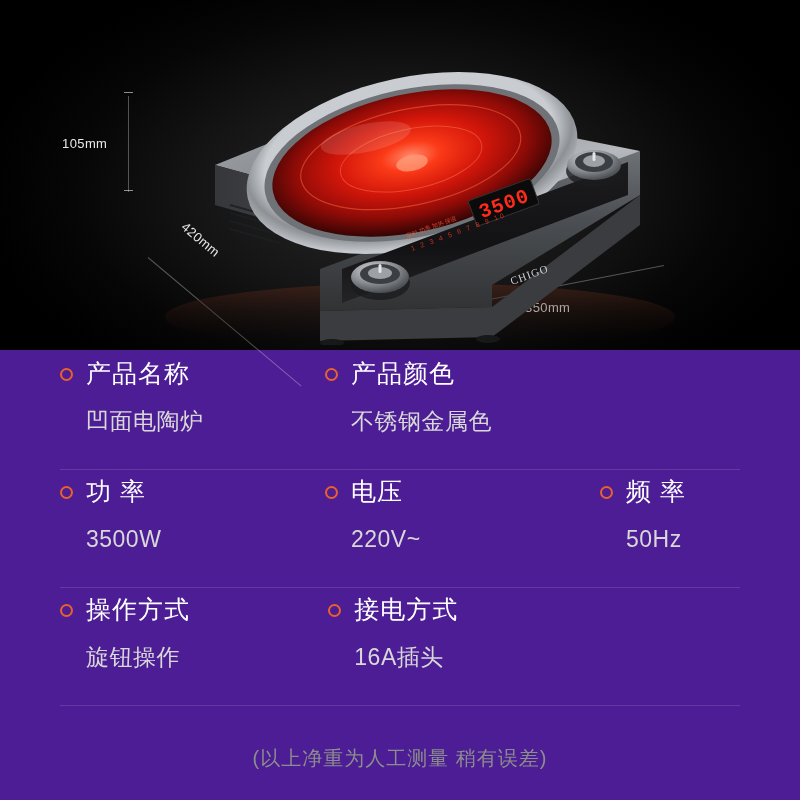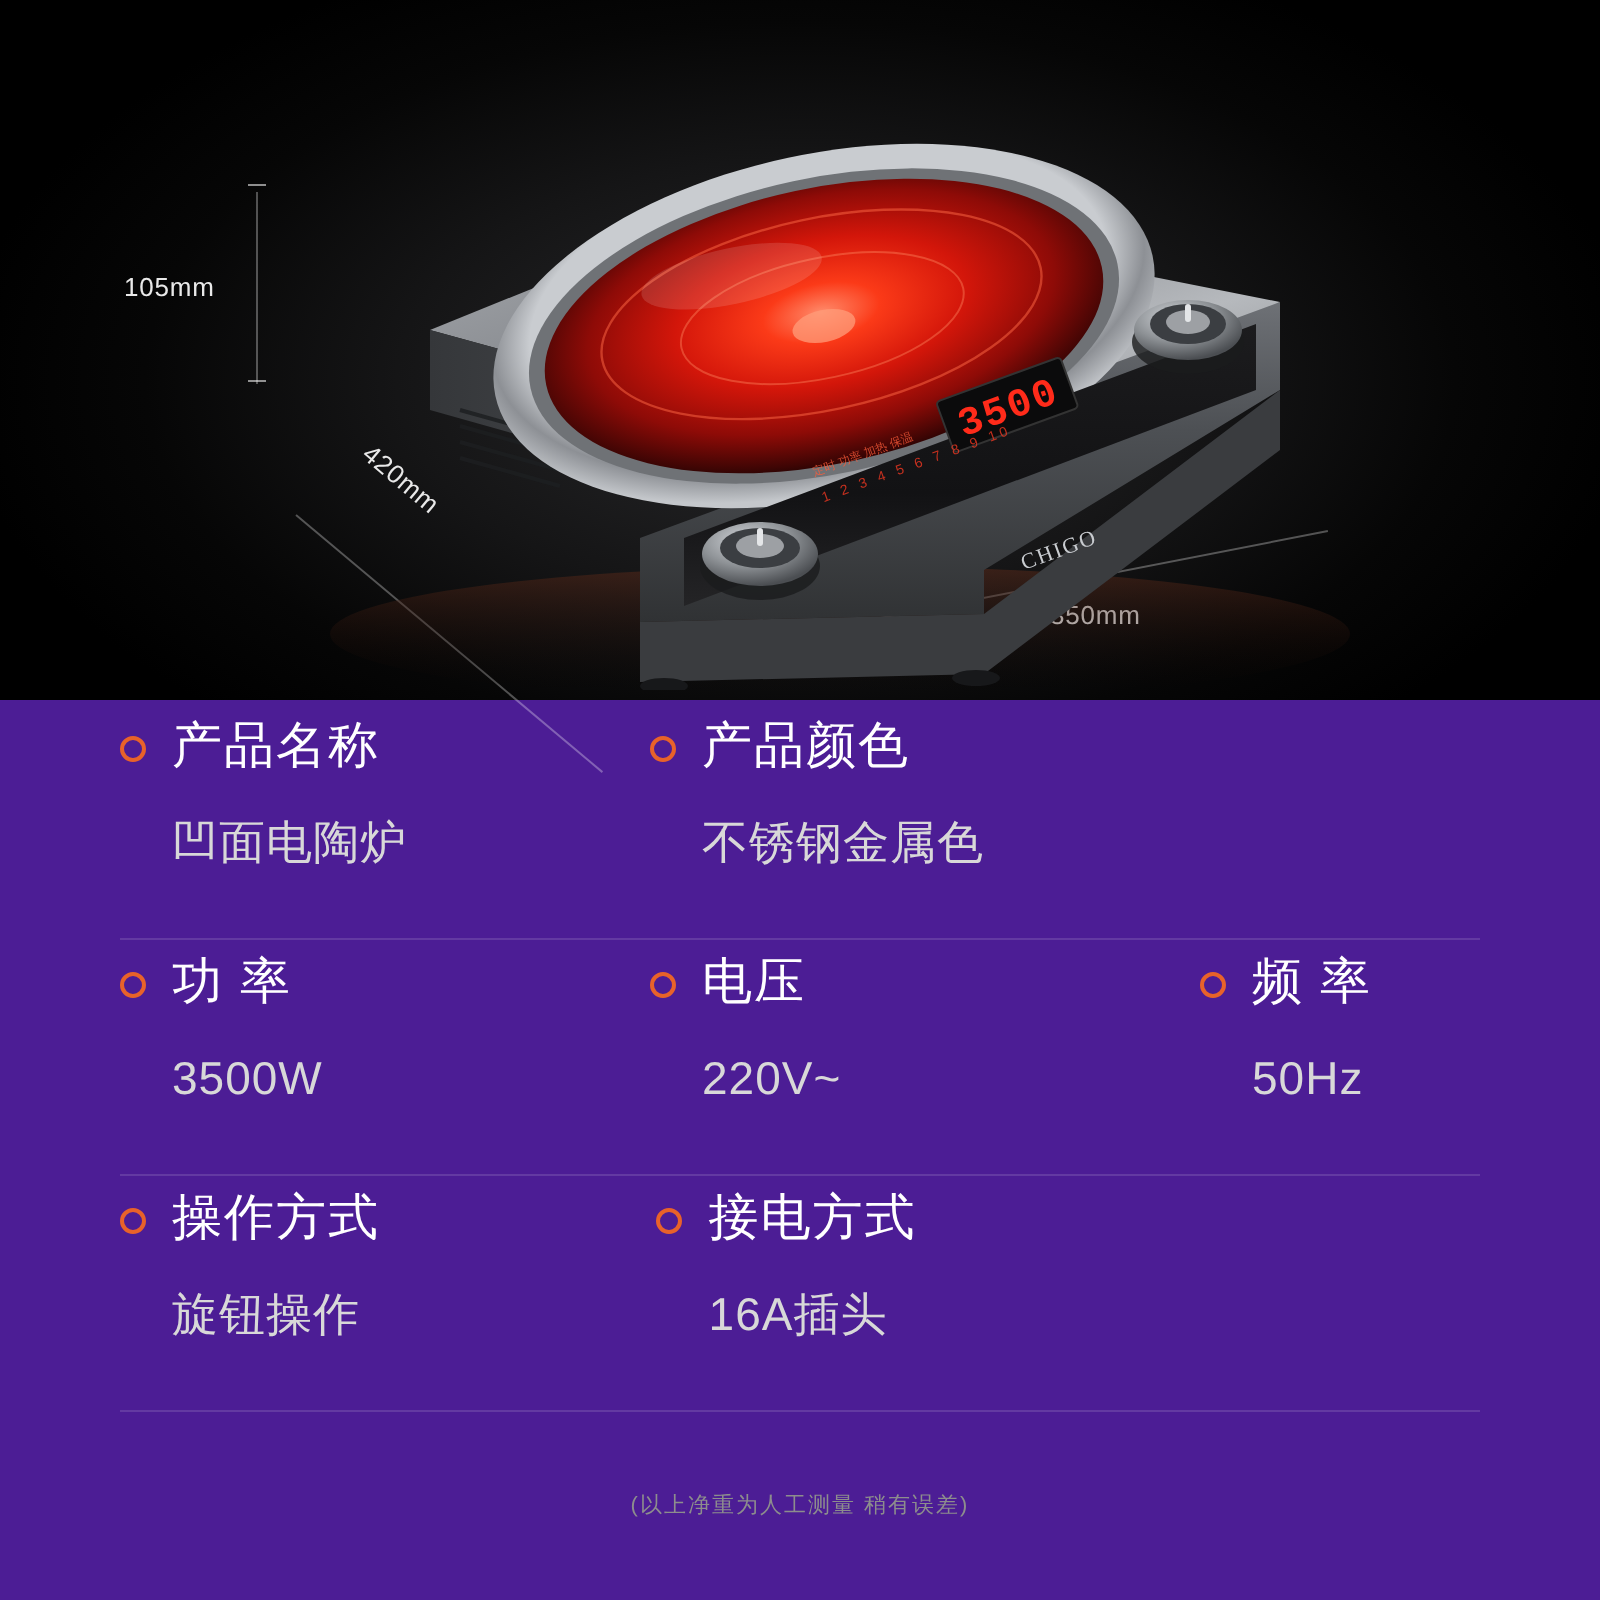--- a/index.html
+++ b/index.html
@@ -87,21 +87,21 @@
     line-height: 22px;
     margin-top: 22px;
     letter-spacing: .5px;
   }
   .footnote {
     position: absolute;
     left: 0; top: 745px;
     width: 800px;
     text-align: center;
     color: #8d8d8d;
-    font-size: 11px;
+    font-size: 20px;
     letter-spacing: 1px;
   }
 </style>
 </head>
 <body>
 
 <div id="page">
 
   <div class="photo">
 

